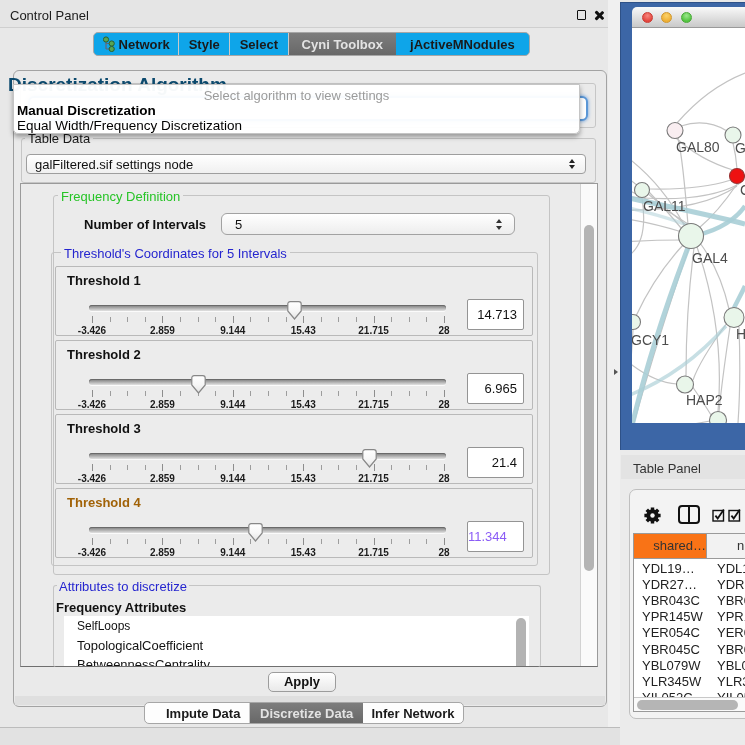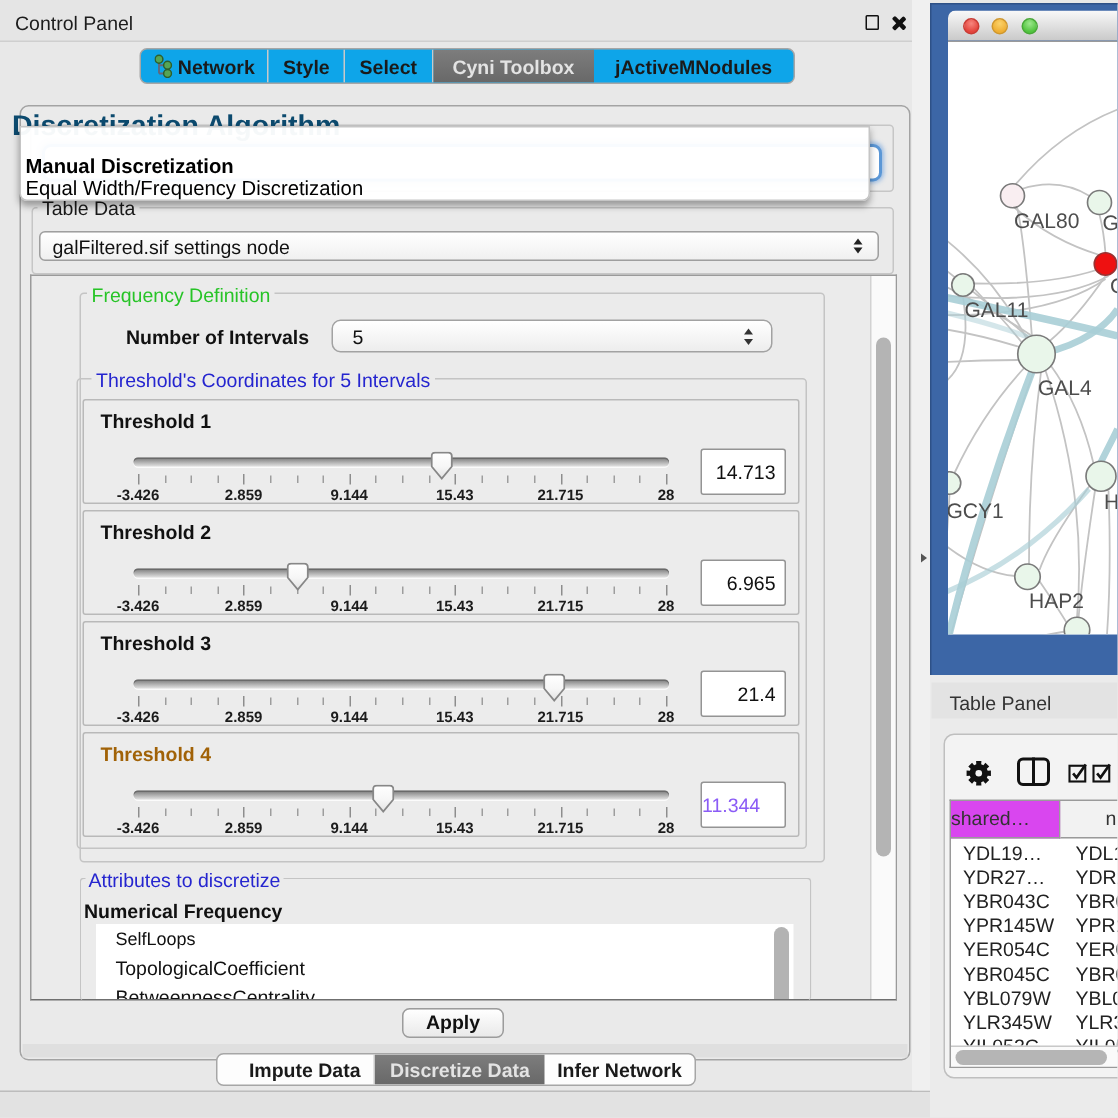--- a/index.html
+++ b/index.html
@@ -213,36 +213,37 @@
           <stop offset="0.55" stop-color="#f6f6f6"></stop>
           <stop offset="1" stop-color="#e3e3e3"></stop>
         </linearGradient>
       </defs>
       <path d="M3.2 0.7 L11.8 0.7 Q14.2 0.7 14.2 3.1 L14.2 10 L7.5 18 L0.8 10 L0.8 3.1 Q0.8 0.7 3.2 0.7 Z" fill="url(#g488)" stroke="#878787" stroke-width="1.2"></path>
     </svg>
   <div class="abs" style="left:411px;top:32px;width:57px;height:31px;background:#fff;border:1px solid #949494;border-radius:2px;box-sizing:border-box;font-size:13px;color:#8b5cf6;text-align:left;line-height:29px;padding-right:6px;">11.344</div>
 </div>
 <div class="abs" style="left:53px;top:585px;width:486px;height:81px;border:1px solid #c4c4c4;border-radius:3px;border-bottom:none;"></div>
 <div class="abs" style="left:57px;top:579px;font-size:13px;color:#2525cf;background:#ebebeb;padding:0 2px;">Attributes to discretize</div>
-<div class="abs" style="left:56px;top:600px;font-size:13px;font-weight:bold;color:#111;">Numerical Frequency</div>
+<div class="abs" style="left:56px;top:600px;font-size:13px;font-weight:bold;color:#111;">Frequency Attributes</div>
 <div class="abs" style="left:64px;top:616px;width:465px;height:50px;background:#fff;overflow:hidden;">
     <div class="abs" style="left:13px;top:3px;font-size:12px;color:#111;">SelfLoops</div>
     <div class="abs" style="left:13px;top:22px;font-size:13px;color:#111;">TopologicalCoefficient</div>
     <div class="abs" style="left:13px;top:41px;font-size:13px;color:#111;">BetweennessCentrality</div>
     <div class="abs" style="left:452px;top:2px;width:10px;height:60px;background:#b3b3b3;border-radius:5px;"></div>
   </div>
 <div class="abs" style="left:268px;top:672px;width:68px;height:20px;background:linear-gradient(180deg,#ffffff,#e9e9e9);border:1px solid #9c9c9c;border-radius:5px;box-sizing:border-box;text-align:center;font-size:13px;font-weight:600;color:#111;line-height:18px;">Apply</div>
 <div class="abs" style="left:144px;top:702px;width:320px;height:22px;background:#fdfdfd;border:1px solid #a6a6a6;border-radius:5px;box-sizing:border-box;overflow:hidden;display:flex;">
 <div style="width:97px;display:flex;align-items:center;justify-content:center;font-size:13px;font-weight:600;color:#1a1a1a;border-right:1px solid #c9c9c9;box-sizing:border-box;margin-left:12px;">Impute Data</div>
 <div style="width:117px;display:flex;align-items:center;justify-content:center;font-size:13px;font-weight:600;background:linear-gradient(180deg,#7d7d7d,#686868);color:#e3e3e3;">Discretize Data</div>
 <div style="width:104px;display:flex;align-items:center;justify-content:center;font-size:13px;font-weight:600;color:#1a1a1a;text-align:center;">Infer Network</div>
 </div>
 <div class="abs" style="left:0;top:727px;width:620px;height:18px;background:#e2e2e2;border-top:1px solid #bcbcbc;"></div>
 <div class="abs" style="left:8px;top:74px;font-size:19px;font-weight:bold;color:#0c4a6e;">Discretization Algorithm</div>
 <div class="abs" style="left:13px;top:84px;width:567px;height:50px;background:rgba(255,255,255,0.96);border:1px solid #c5c5c5;border-radius:0 0 5px 5px;box-shadow:0 3px 5px rgba(0,0,0,0.35);box-sizing:border-box;">
+    <div class="abs" style="left:0;top:3px;width:100%;text-align:center;font-size:13px;color:#9b9b9b;">Select algorithm to view settings</div>
     <div class="abs" style="left:3px;top:18px;font-size:13.5px;font-weight:bold;color:#000;">Manual Discretization</div>
     <div class="abs" style="left:3px;top:33px;font-size:13.5px;color:#000;">Equal Width/Frequency Discretization</div>
   </div>
 <div class="abs" style="left:608px;top:0;width:12px;height:727px;background:#f0f0f0;"></div>
 <div class="abs" style="left:620px;top:449px;width:125px;height:296px;background:#ebebeb;"></div>
 <div class="abs" style="left:614px;top:369px;width:0;height:0;border-top:3px solid transparent;border-bottom:3px solid transparent;border-left:4px solid #555;"></div>
 <div class="abs" style="left:620px;top:2px;width:125px;height:447px;background:#3c66a6;border-left:1px solid #2e5187;border-top:1px solid #2e5187;"></div>
 <div class="abs" style="left:632px;top:7px;width:113px;height:20px;background:linear-gradient(180deg,#f9f9f9,#c9c9c9);border-radius:5px 0 0 0;border-bottom:1px solid #9a9a9a;"></div>
 <div class="abs" style="left:641.5px;top:11.5px;width:11px;height:11px;border-radius:50%;background:radial-gradient(circle at 50% 30%,#f7867e,#e3443c 70%);border:0.8px solid #c93b34;box-sizing:border-box;"></div>
 <div class="abs" style="left:661.0px;top:11.5px;width:11px;height:11px;border-radius:50%;background:radial-gradient(circle at 50% 30%,#fbd26a,#efaf33 70%);border:0.8px solid #cf972d;box-sizing:border-box;"></div>
@@ -321,21 +322,21 @@
 <div class="abs" style="left:688px;top:505px;width:2.2px;height:19px;background:#111;"></div>
 <svg class="abs" style="left:712px;top:508px;" width="13" height="14" viewBox="0 0 13 14">
 <rect x="1" y="2.5" width="10.5" height="10.5" fill="none" stroke="#111" stroke-width="1.4"></rect>
 <path d="M3.4 7.6 l2.3 2.8 L11.8 1.6" fill="none" stroke="#111" stroke-width="1.8"></path>
 </svg>
 <svg class="abs" style="left:727.7px;top:508px;" width="13" height="14" viewBox="0 0 13 14">
 <rect x="1" y="2.5" width="10.5" height="10.5" fill="none" stroke="#111" stroke-width="1.4"></rect>
 <path d="M3.4 7.6 l2.3 2.8 L11.8 1.6" fill="none" stroke="#111" stroke-width="1.8"></path>
 </svg>
 <div class="abs" style="left:633px;top:533px;width:112px;height:179px;background:#fff;border:1px solid #9a9a9a;border-right:none;box-sizing:border-box;overflow:hidden;">
-<div class="abs" style="left:0;top:0;width:73px;height:25px;background:#d946ef;border-right:1px solid #9a9a9a;border-bottom:1px solid #9a9a9a;box-sizing:border-box;text-align:left;font-size:13px;color:#333;line-height:24px;">shared…</div>
+<div class="abs" style="left:0;top:0;width:73px;height:25px;background:#f97316;border-right:1px solid #9a9a9a;border-bottom:1px solid #9a9a9a;box-sizing:border-box;text-align:right;font-size:13px;color:#333;line-height:24px;">shared…</div>
 <div class="abs" style="left:73px;top:0;width:39px;height:25px;background:#f2f2f2;border-bottom:1px solid #9a9a9a;box-sizing:border-box;font-size:13px;color:#333;line-height:24px;">
       <span style="position:absolute;left:30px;">n</span>
     </div>
 <div class="abs" style="left:8px;top:27px;font-size:13px;color:#222;">YDL19…</div>
     <div class="abs" style="left:83px;top:27px;font-size:13px;color:#222;">YDL19</div>
 <div class="abs" style="left:8px;top:43.1px;font-size:13px;color:#222;">YDR27…</div>
     <div class="abs" style="left:83px;top:43.1px;font-size:13px;color:#222;">YDR27</div>
 <div class="abs" style="left:8px;top:59.2px;font-size:13px;color:#222;">YBR043C</div>
     <div class="abs" style="left:83px;top:59.2px;font-size:13px;color:#222;">YBR04</div>
 <div class="abs" style="left:8px;top:75.30000000000001px;font-size:13px;color:#222;">YPR145W</div>

